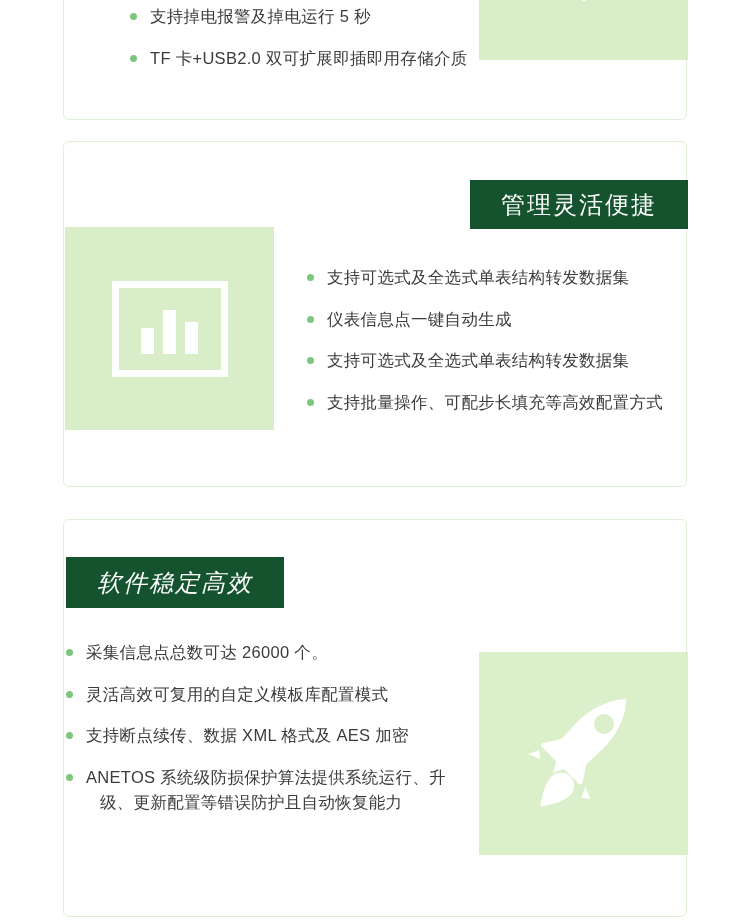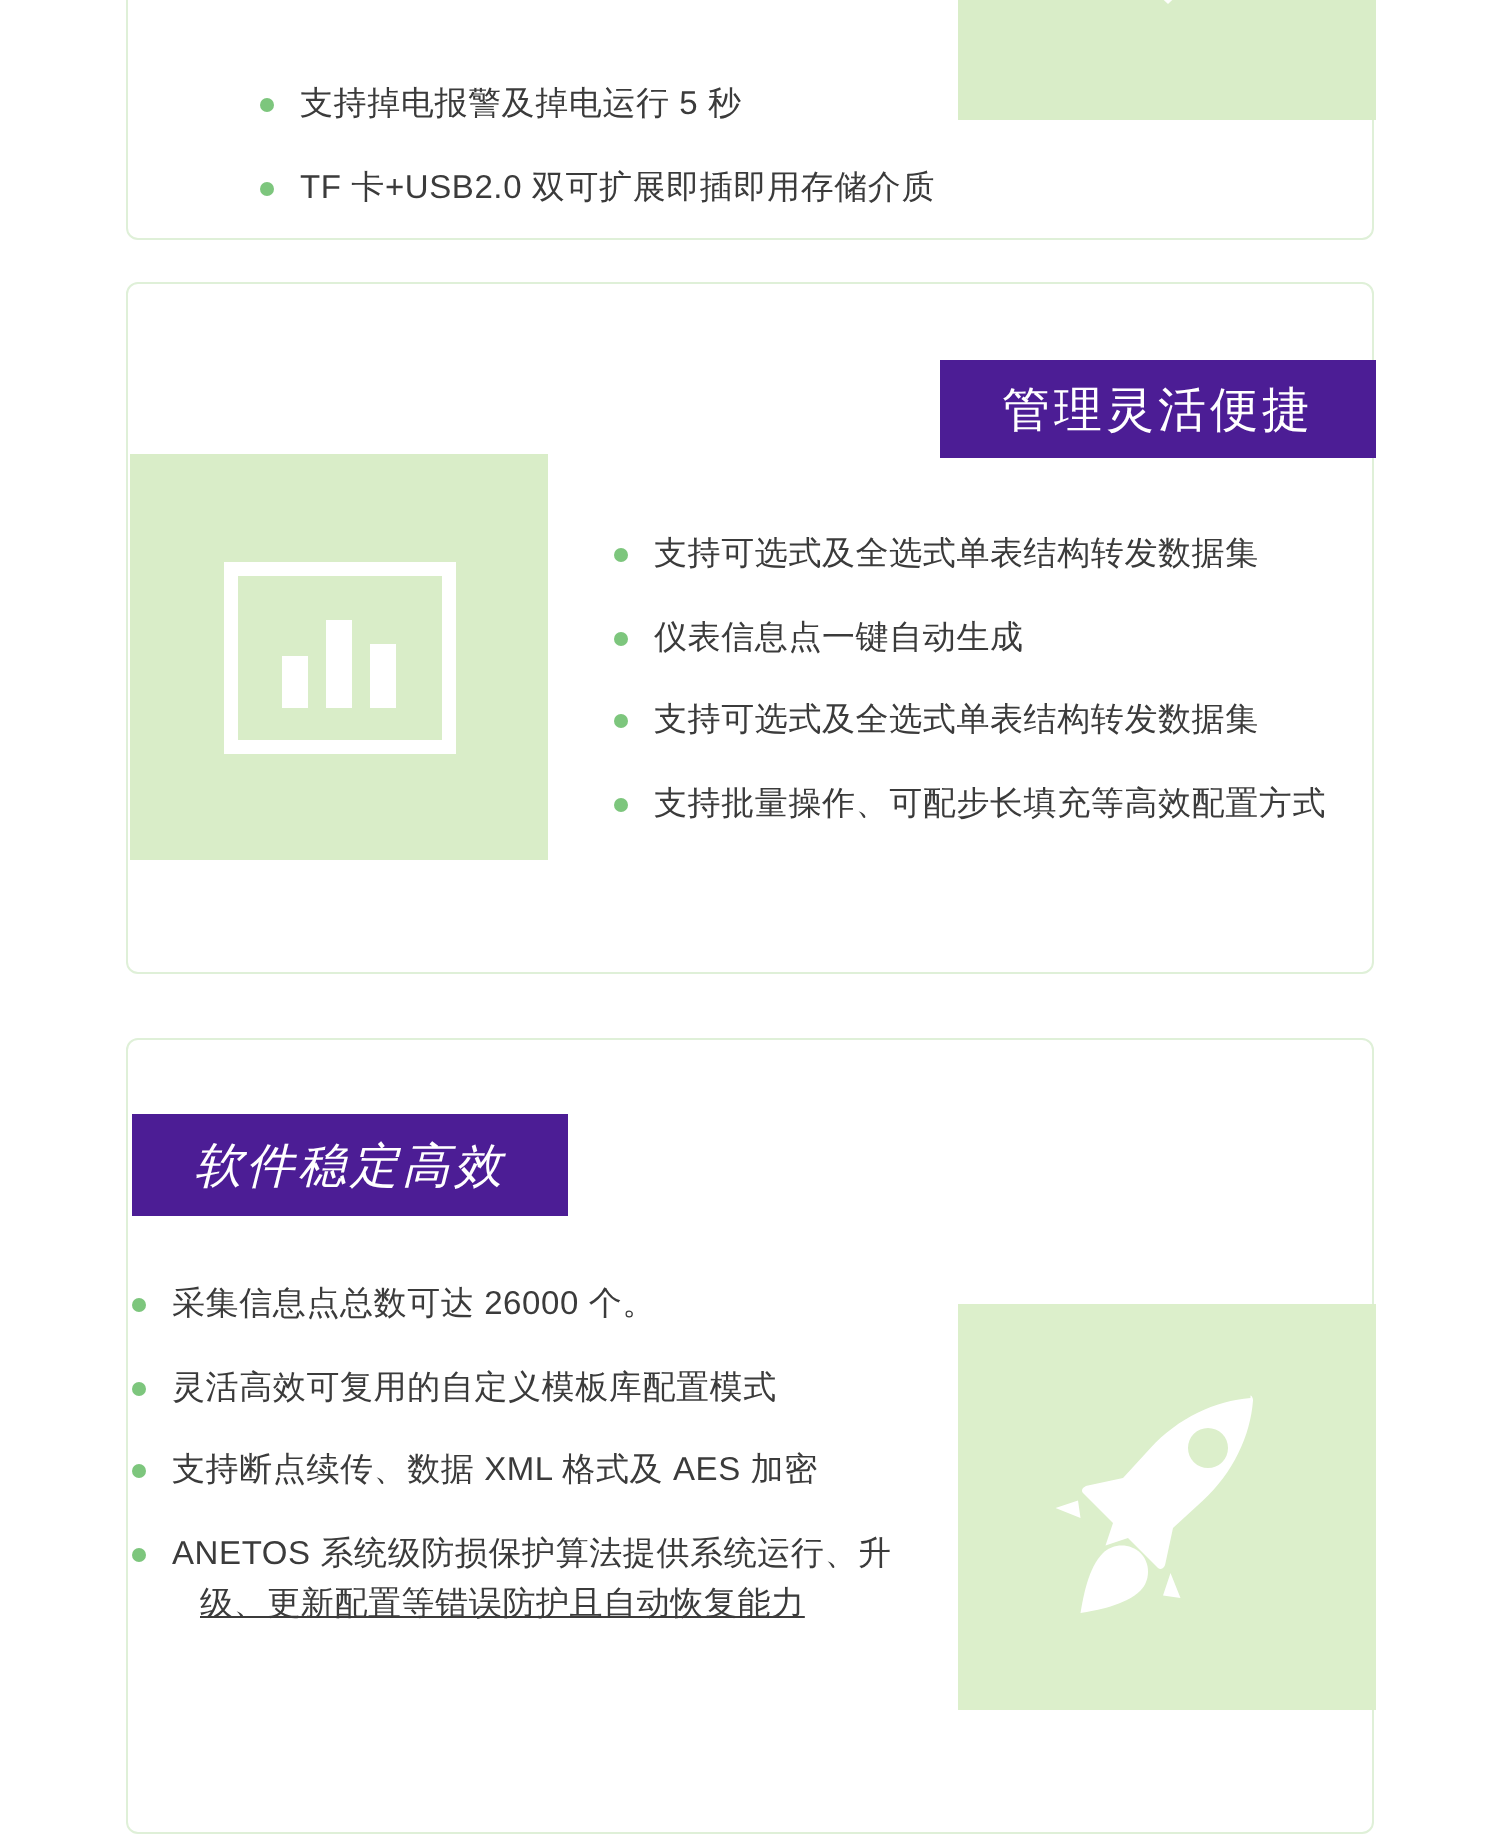--- a/index.html
+++ b/index.html
@@ -52,27 +52,26 @@
     left: 2px;
     top: 9px;
     width: 7px;
     height: 7px;
     border-radius: 50%;
     background: #7dc67d;
   }
   .indent-line {
     display: block;
     padding-left: 14px;
-    text-decoration: underline;
   }
 
   
   .title-tag {
     position: absolute;
-    background: #4c1d95;
+    background: #14532d;
     color: #ffffff;
     font-size: 24px;
     letter-spacing: 2px;
     display: flex;
     align-items: center;
     justify-content: center;
     box-sizing: border-box;
   }
 
   
@@ -128,21 +127,21 @@
     border-top: 16px solid #ffffff;
     opacity: 0.95;
   }
 </style>
 </head>
 <body>
 
 <div class="page">
 
   <div class="card" style="left:63px; top:-120px; width:624px; height:240px;">
-    <ul class="bullets" style="position:absolute; left:64px; top:123px; width:420px;margin-top:36px;">
+    <ul class="bullets" style="position:absolute; left:64px; top:123px; width:420px;">
       <li>
         <span class="dot"></span>
         <span>支持掉电报警及掉电运行 5 秒</span>
       </li>
       <li>
         <span class="dot"></span>
         <span>TF 卡+USB2.0 双可扩展即插即用存储介质</span>
       </li>
     </ul>
   </div>

